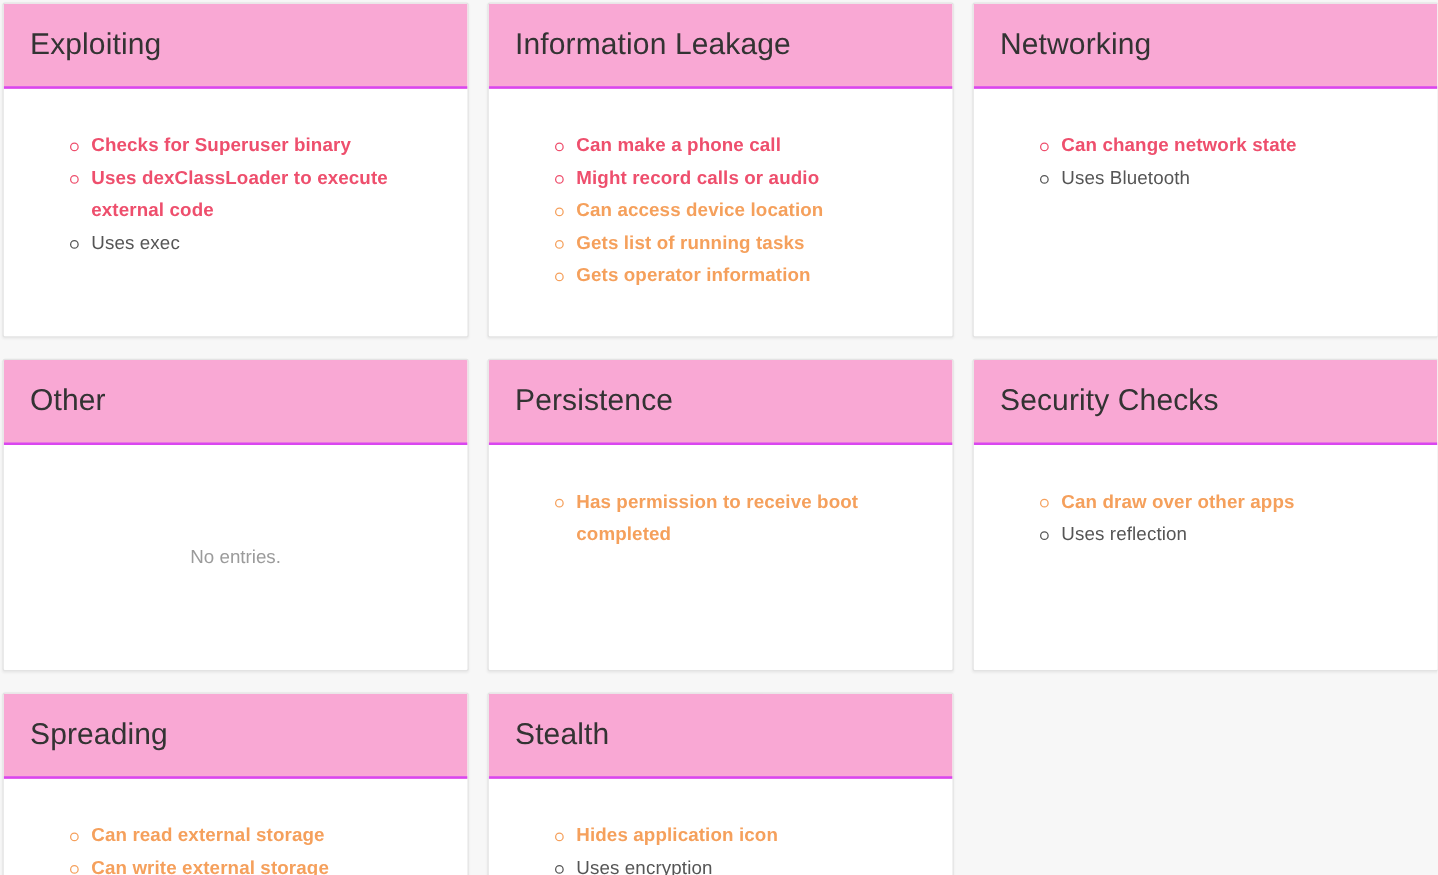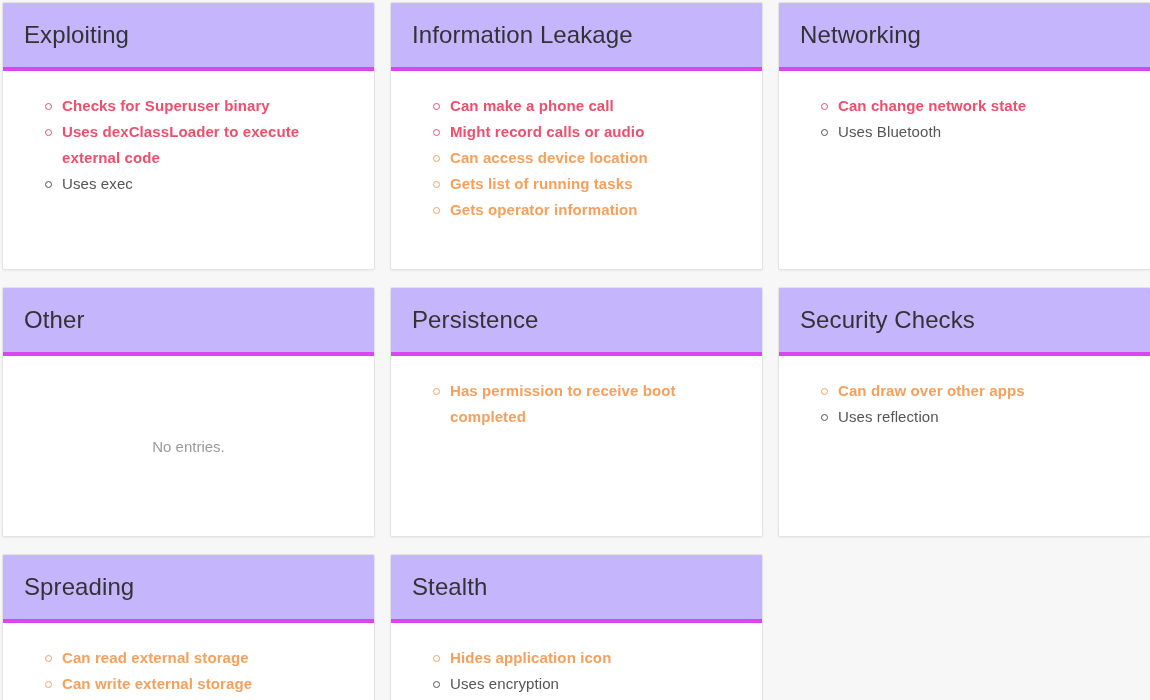--- a/index.html
+++ b/index.html
@@ -36,42 +36,42 @@
 
   .card.row1 { height: 268px; }
   .card.row2 { height: 250px; }
   .card.row3 { height: 188px; }
 
   .card-header {
     height: 68px;
     display: flex;
     align-items: center;
     padding: 0 21px;
-    border-bottom: 4px solid #d946ef;
-    background: #c4b5fd;
+    border-bottom: 2px solid #d946ef;
+    background: #f9a8d4;
     flex: 0 0 auto;
   }
 
   .card-title {
     font-size: 24px;
     font-weight: 400;
     color: #333333;
     letter-spacing: 0.1px;
     line-height: 1.2;
   }
 
   .card-body {
     flex: 1 1 auto;
     padding: 22px 20px 14px 20px;
     position: relative;
   }
 
   ul.behavior-list {
     list-style: none;
-    margin: 0;
+    margin: 11px;
     padding: 0 0 0 22px;
   }
 
   ul.behavior-list li {
     position: relative;
     font-size: 15px;
     line-height: 26px;
     padding-left: 17px;
     letter-spacing: 0.1px;
   }

